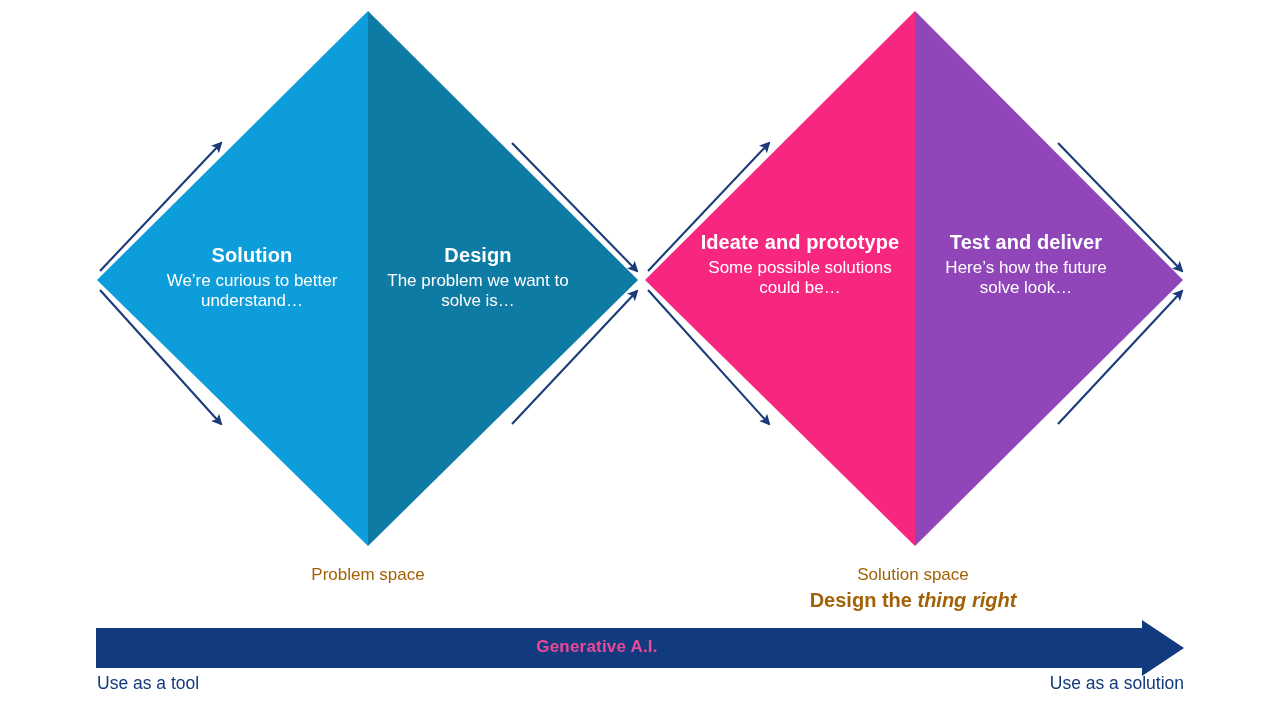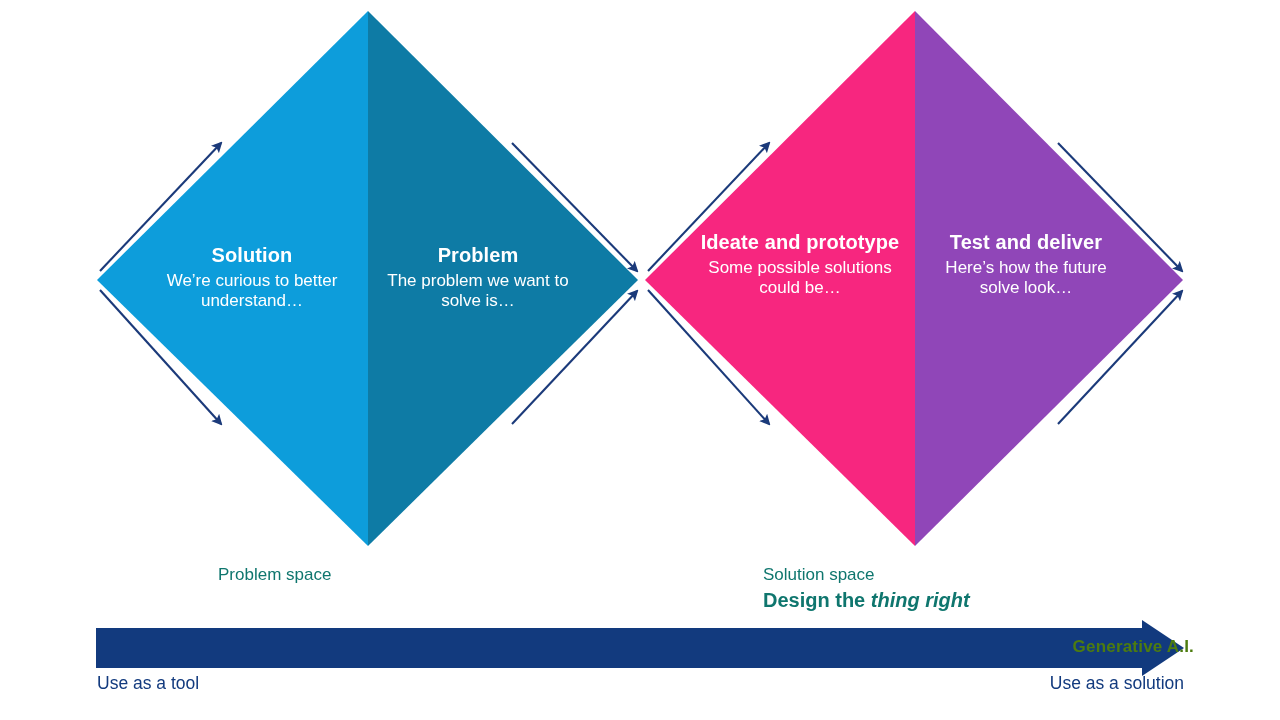--- a/index.html
+++ b/index.html
@@ -51,22 +51,22 @@
   }
 
   #phase-empathize { left: 150px; top: 244px; width: 204px; }
   #phase-define    { left: 378px; top: 244px; width: 200px; }
   #phase-ideate    { left: 700px; top: 231px; width: 200px; }
   #phase-test      { left: 928px; top: 231px; width: 196px; }
 
   
   .space-caption {
     position: absolute;
-    text-align: left;
-    color: #0f766e;
+    text-align: center;
+    color: #a16207;
     line-height: 1.3;
   }
   .space-caption .space-name {
     display: block;
     font-size: 17px;
     font-weight: normal;
     margin-bottom: 1px;
   }
   .space-caption .space-motto {
     display: block;
@@ -78,22 +78,22 @@
   }
   #caption-problem  { left: 218px; top: 564px; width: 300px; }
   #caption-solution { left: 763px; top: 564px; width: 300px; }
 
   
   #genai-label {
     position: absolute;
     left: 0;
     top: 637px;
     width: 1194px;
-    text-align: right;
-    color: #4d7c0f;
+    text-align: center;
+    color: #ec4899;
     font-size: 17px;
     font-weight: bold;
     letter-spacing: 0.2px;
     pointer-events: none;
   }
 
   
   .endpoint-label {
     position: absolute;
     color: #123A7E;
@@ -147,21 +147,21 @@
 
     <polygon points="96,628 1142,628 1142,620 1184,648 1142,676 1142,668 96,668" fill="#123A7E"></polygon>
   </svg>
 
   <div class="phase" id="phase-empathize">
     <span class="ttl">Solution</span>
     <span class="sub">We’re curious to better understand…</span>
   </div>
 
   <div class="phase" id="phase-define">
-    <span class="ttl">Problem</span>
+    <span class="ttl">Design</span>
     <span class="sub">The problem we want to solve is…</span>
   </div>
 
   <div class="phase" id="phase-ideate">
     <span class="ttl">Ideate and prototype</span>
     <span class="sub">Some possible solutions could be…</span>
   </div>
 
   <div class="phase" id="phase-test">
     <span class="ttl">Test and deliver</span>

